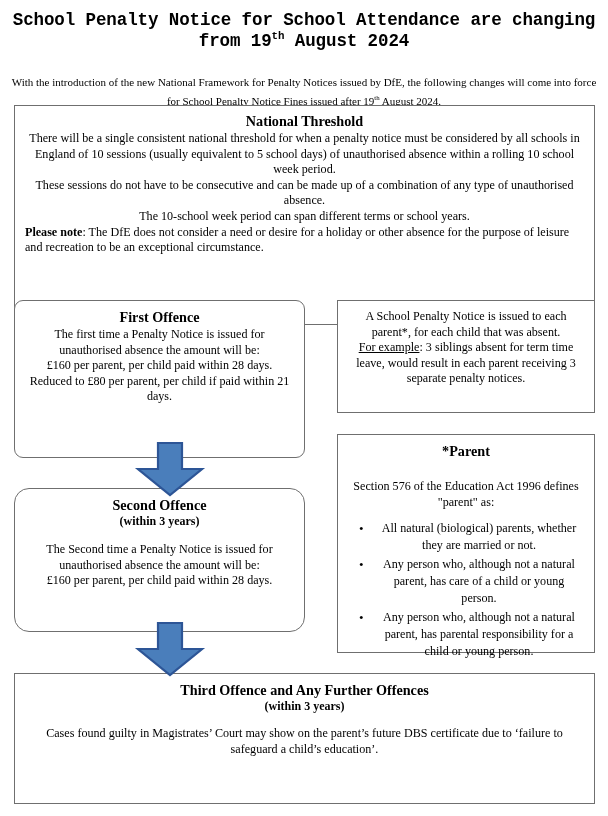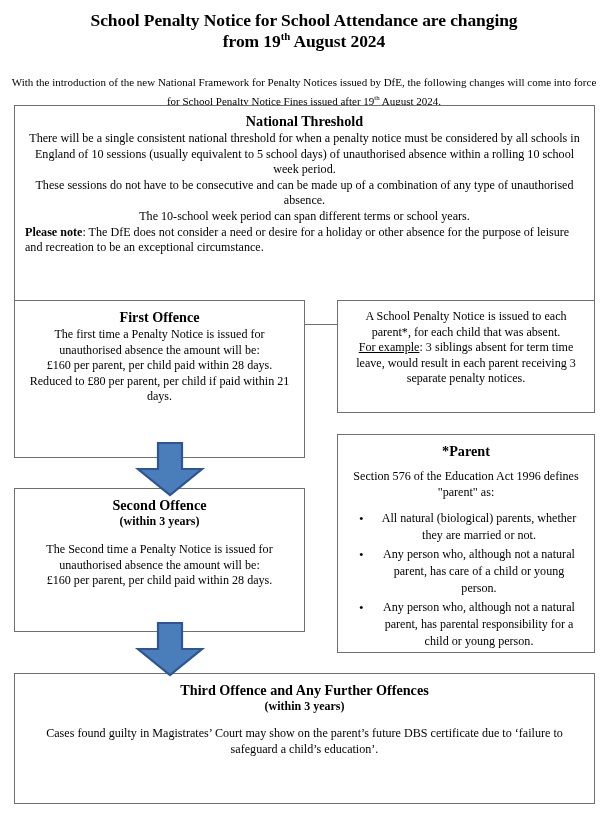--- a/index.html
+++ b/index.html
@@ -22,21 +22,21 @@
     height: 816px;
   }
 
   
   .title-block {
     position: absolute;
     left: 0;
     top: 10px;
     width: 608px;
     text-align: center;
-    font-family: Liberation Serif, serif;
+    font-family: Liberation Mono, monospace;
     font-weight: bold;
     font-size: 17.5px;
     line-height: 21px;
     letter-spacing: -0.1px;
   }
   .title-line2 { display: block; }
 
   sup { font-size: 0.62em; vertical-align: super; line-height: 0; }
 
   
@@ -87,20 +87,21 @@
   #national-threshold .box-head { margin-bottom: 1px; }
   #national-threshold .nt-note { text-align: left; margin-top: 0; }
 
   
   #first-offence {
     left: 14px;
     top: 300px;
     width: 291px;
     height: 158px;
     padding: 8px 7px 0 7px;
+    border-radius: 9px;
   }
   #first-offence .box-head { margin-bottom: 1px; }
 
   
   #per-parent {
     left: 337px;
     top: 300px;
     width: 258px;
     height: 113px;
     padding: 8px 7px 0 7px;
@@ -108,33 +109,34 @@
   #per-parent .box-head { margin-bottom: 1px; }
   .u { text-decoration: underline; }
 
   
   #second-offence {
     left: 14px;
     top: 488px;
     width: 291px;
     height: 144px;
     padding: 8px 7px 0 7px;
+    border-radius: 15px;
   }
   #second-offence .box-head { margin-bottom: 0px; }
   #second-offence .gap { height: 14px; }
 
   
   #parent-def {
     left: 337px;
     top: 434px;
     width: 258px;
     height: 219px;
     padding: 8px 7px 0 7px;
   }
-  #parent-def .box-head { margin-bottom: 9px; }
+  #parent-def .box-head { margin-bottom: 19px; }
   #parent-def ul {
     margin: 10px 0 0 0;
     padding: 0 4px 0 30px;
     text-align: center;
     list-style: none;
   }
   #parent-def li {
     position: relative;
     font-size: 12.1px;
     line-height: 17px;

